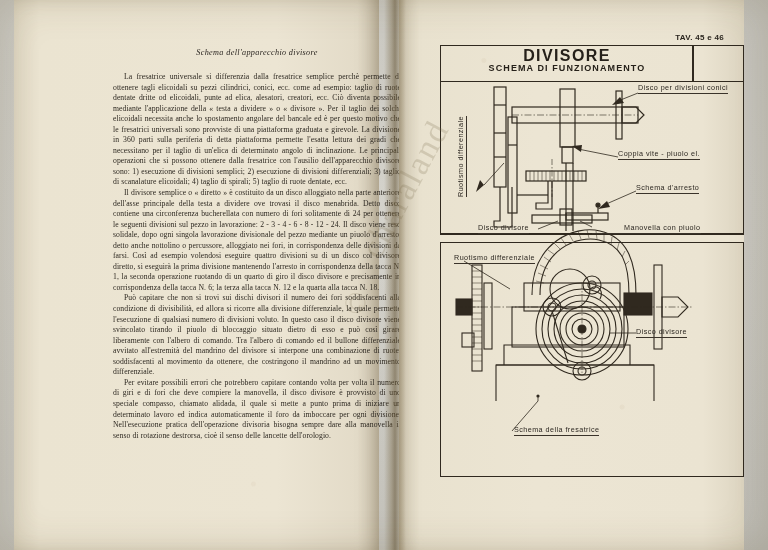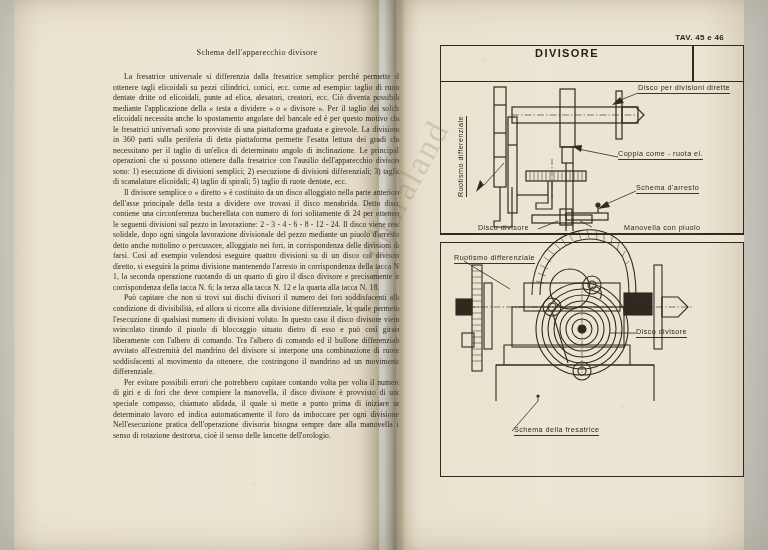--- a/index.html
+++ b/index.html
@@ -61,21 +61,21 @@
 
   
   .textcol{
     position:absolute;left:99px;width:288px;top:46px;
     color:#2b2620;
   }
   .heading{
     text-align:center;font-size:8.2px;line-height:13px;letter-spacing:.35px;
     color:#2a2520;margin-bottom:13px;
   }
-  .heading div{white-space:nowrap;}
+  .heading div{white-space:nowrap;font-style:italic;}
   .body p{
     margin:0;
     font-size:7.7px;line-height:10.55px;
     text-align:justify;
     text-indent:11px;
     letter-spacing:.05px;
     word-spacing:.2px;
     color:#2d2821;
   }
 
@@ -94,21 +94,21 @@
   .titlebar{
     position:absolute;left:0;top:0;right:0;height:36px;
     border-bottom:1.6px solid #30291f;
   }
   .titlebar .divider-v{
     position:absolute;right:50px;top:0;bottom:0;width:1.6px;background:#30291f;
   }
   .titlebar .t1{
     position:absolute;left:0;right:50px;top:2px;text-align:center;
     font-family:"Liberation Sans", sans-serif;
-    font-size:11px;font-weight:bold;letter-spacing:1.4px;color:#26211a;
+    font-size:16px;font-weight:bold;letter-spacing:1.4px;color:#26211a;
   }
   .titlebar .t2{
     position:absolute;left:0;right:50px;top:18px;text-align:center;
     font-family:"Liberation Sans", sans-serif;
     font-size:9px;font-weight:bold;letter-spacing:1.1px;color:#26211a;
   }
   .panel-sep{
     position:absolute;left:0;right:0;top:188px;height:1.6px;background:#30291f;
   }
   .panel-gap{
@@ -170,20 +170,21 @@
   <div class="leaf right">
 
     <div class="tav">TAV. 45 e 46</div>
 
     <div class="plate">
       <div class="frame-outer"></div>
 
       <div class="titlebar">
         <div class="divider-v"></div>
         <div class="t1">DIVISORE</div>
+        <div class="t2">SCHEMA  DI  FUNZIONAMENTO</div>
       </div>
 
       <div class="panel-gap"></div>
       <div class="panel-bot"></div>
       <div class="panel-sep"></div>
 
       <svg width="304" height="432" viewBox="0 0 304 432" style="overflow:visible">
         <g stroke="#30291f" fill="none" stroke-width="1.2">
 
           <rect x="72" y="62" width="126" height="16"></rect>
@@ -336,23 +337,23 @@
         <g stroke="#30291f" fill="none" stroke-width=".8">
           <path d="M24 216 L70 244"></path>
           <path d="M196 288 L170 288"></path>
           <path d="M72 386 L98 356 L98 352"></path>
           <circle cx="98" cy="351" r="1.6" fill="#30291f" stroke="none"></circle>
         </g>
       </svg>
 
       <div class="lbl vert" style="left:16px;top:152px;">Ruotismo  differenziale</div>
 
-      <div class="lbl" style="left:198px;top:38px;">Disco per divisioni dirette</div>
-
-      <div class="lbl" style="left:178px;top:104px;">Coppia  come - ruota el.</div>
+      <div class="lbl" style="left:198px;top:38px;">Disco per divisioni conici</div>
+
+      <div class="lbl" style="left:178px;top:104px;">Coppia  vite - piuolo el.</div>
 
       <div class="lbl" style="left:196px;top:138px;">Schema  d'arresto</div>
 
       <div class="lbl" style="left:38px;top:178px;">Disco  divisore</div>
 
       <div class="lbl" style="left:152px;top:178px;padding-left:32px;">Manovella  con piuolo</div>
 
       <div class="lbl" style="left:14px;top:208px;">Ruotismo differenziale</div>
 
       <div class="lbl" style="left:196px;top:282px;">Disco divisore</div>

